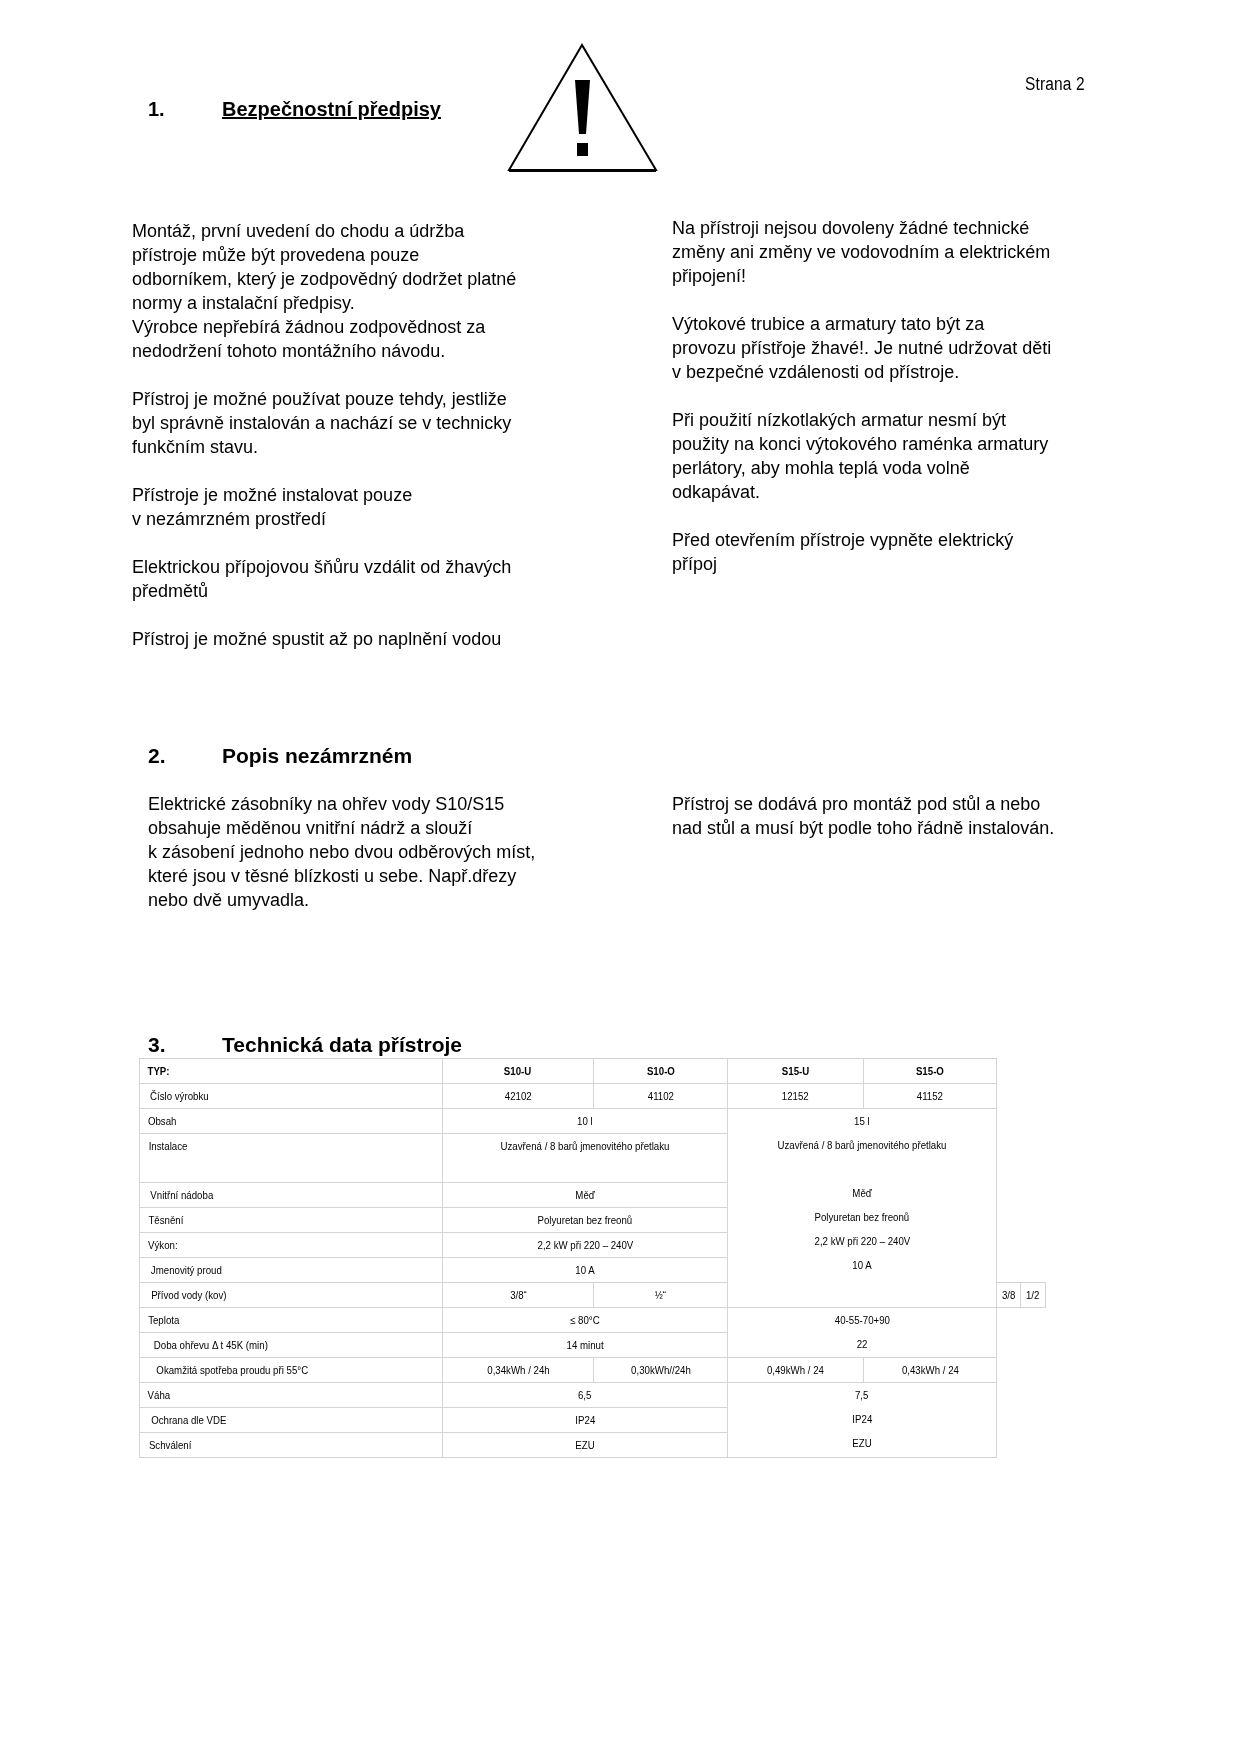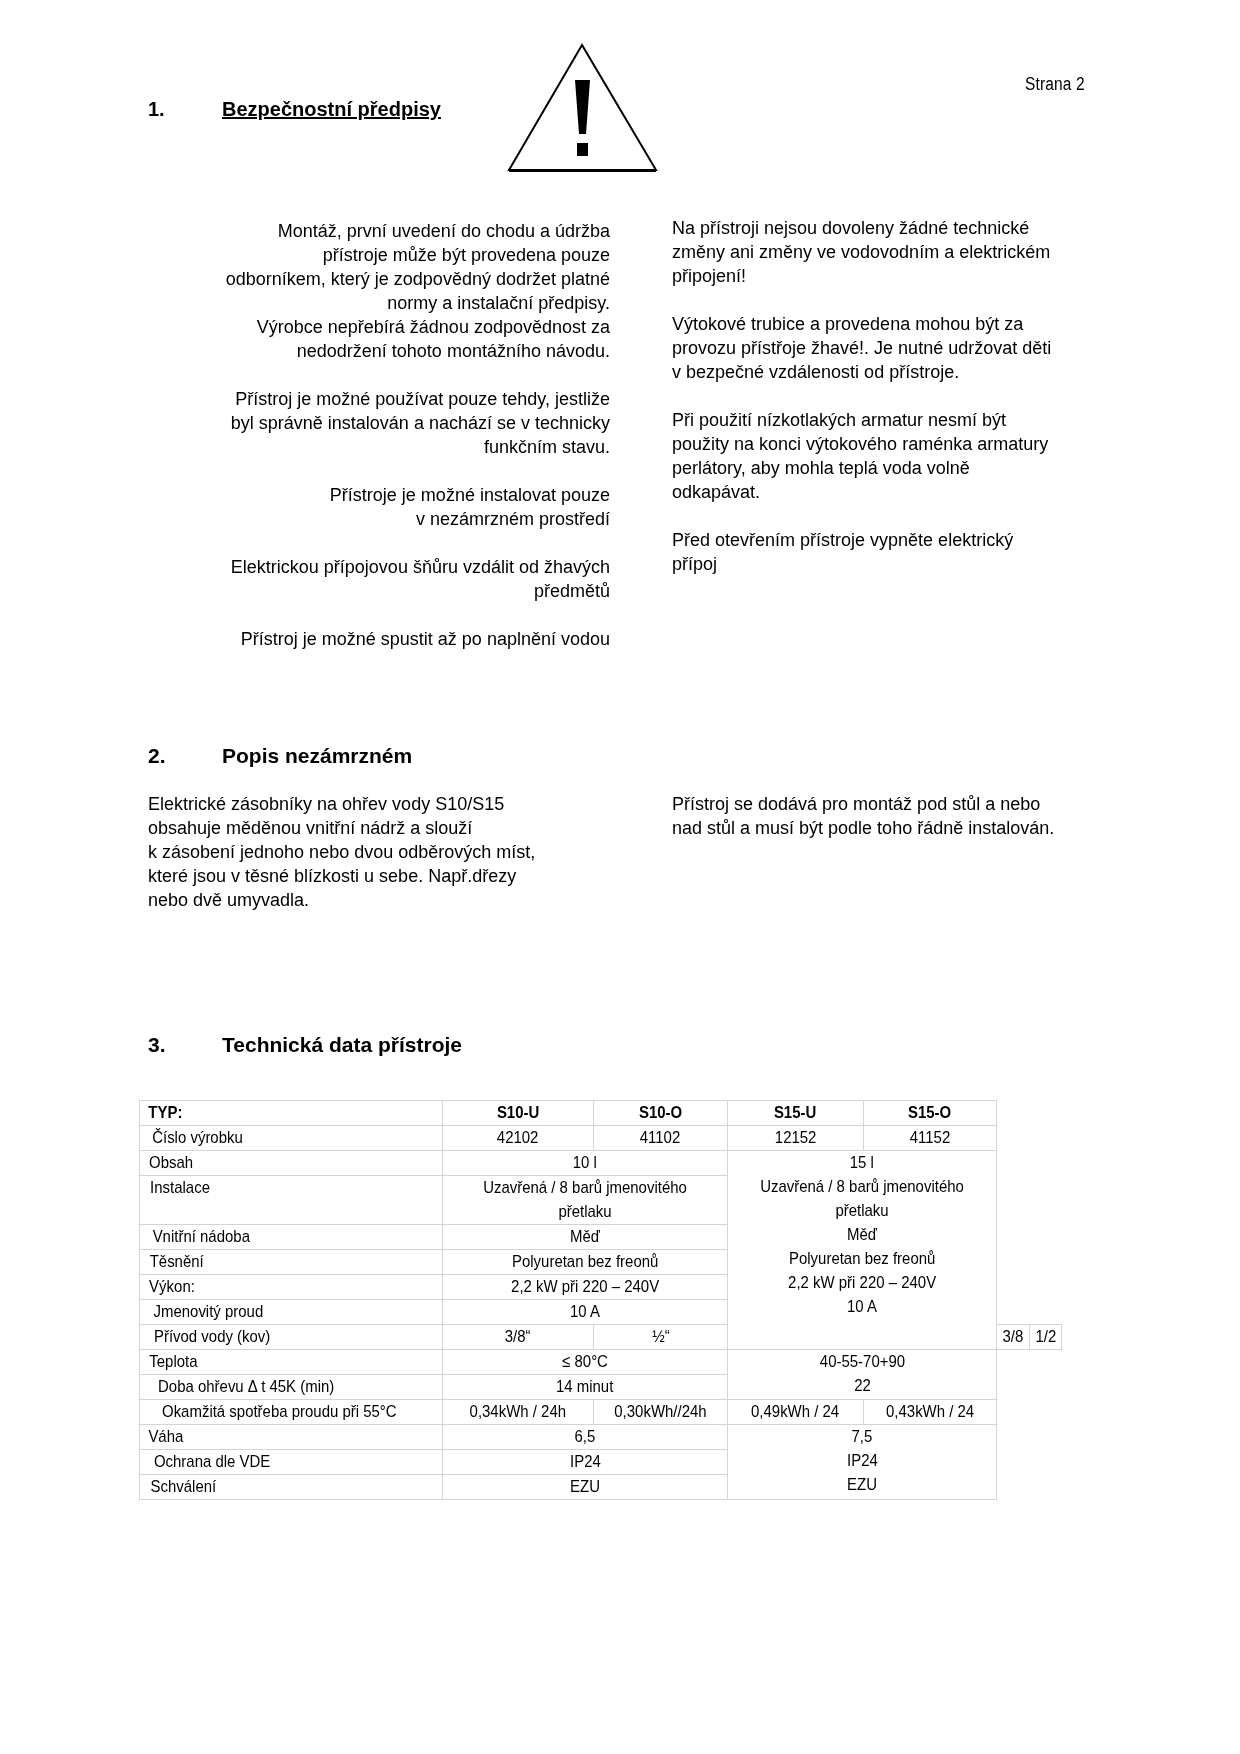--- a/index.html
+++ b/index.html
@@ -53,23 +53,22 @@
       margin: 0 0 24px 0;
       white-space: pre-line;
     }
     .col-text p:last-child { margin-bottom: 0; }
 
     table.tech {
       position: absolute;
       left: 139px;
       top: 1058px;
       border-collapse: collapse;
-      font-size: 17px;
+      font-size: 11px;
       table-layout: fixed;
-      margin-top: 42px;
     }
     table.tech td {
       border: 1px solid #d4d4d4;
       padding: 0 4px;
       height: 24px;
       line-height: 24px;
       white-space: nowrap;
       transform-origin: left center;
     }
     table.tech td.lbl {
@@ -104,42 +103,42 @@
 
 <div class="abs warning-icon">
   <svg width="155" height="136" viewBox="0 0 155 136">
     <polygon points="77,5 4,130 151,130" fill="#ffffff" stroke="#000000" stroke-width="2"></polygon>
     <line x1="4" y1="131" x2="151" y2="131" stroke="#000000" stroke-width="2"></line>
     <polygon points="70,40 85,40 81,94 74,94" fill="#000000"></polygon>
     <rect x="72" y="103" width="11" height="13" fill="#000000"></rect>
   </svg>
 </div>
 
-<div class="abs col-text" style="left:140px; top:219px;text-align:right;">
+<div class="abs col-text" style="left:132px; top:219px;">
   <p>Montáž, první uvedení do chodu a údržba
 přístroje může být provedena pouze
 odborníkem, který je zodpovědný dodržet platné
 normy a instalační předpisy.
 Výrobce nepřebírá žádnou zodpovědnost za
 nedodržení tohoto montážního  návodu.</p>
   <p>Přístroj je možné používat pouze tehdy, jestliže
 byl správně instalován a nachází se v technicky
 funkčním stavu.</p>
   <p>Přístroje je možné instalovat pouze
 v nezámrzném prostředí</p>
   <p>Elektrickou přípojovou šňůru vzdálit od žhavých
 předmětů</p>
   <p>Přístroj je možné spustit až po naplnění vodou</p>
 </div>
 
 <div class="abs col-text" style="left:672px; top:216px;">
   <p>Na přístroji nejsou dovoleny žádné technické
 změny ani změny ve vodovodním a elektrickém
 připojení!</p>
-  <p>Výtokové trubice a provedena mohou být za
+  <p>Výtokové trubice a armatury tato být za
 provozu přístřoje žhavé!. Je nutné udržovat děti
 v bezpečné vzdálenosti od přístroje.</p>
   <p>Při použití nízkotlakých armatur nesmí být
 použity na konci výtokového raménka armatury
 perlátory, aby mohla teplá voda volně
 odkapávat.</p>
   <p>Před otevřením přístroje vypněte elektrický
 přípoj</p>
 </div>
 

